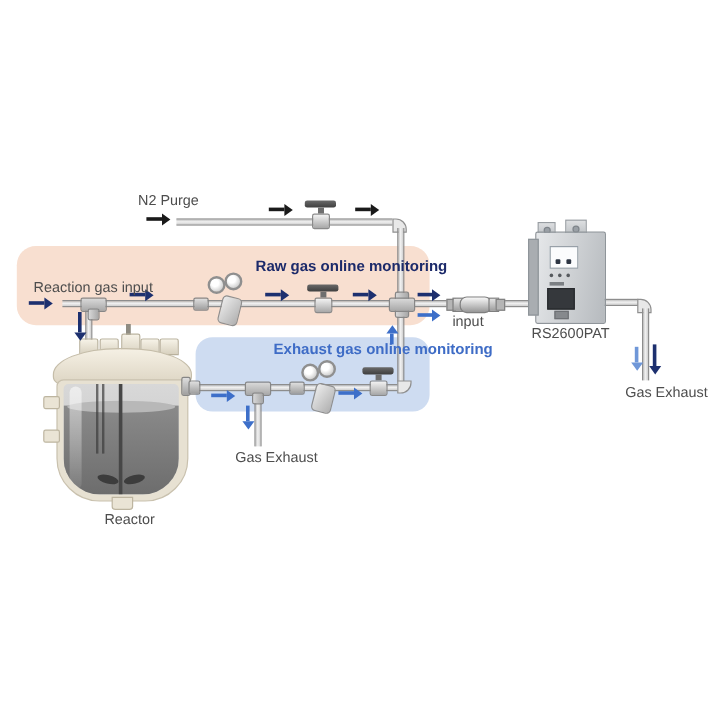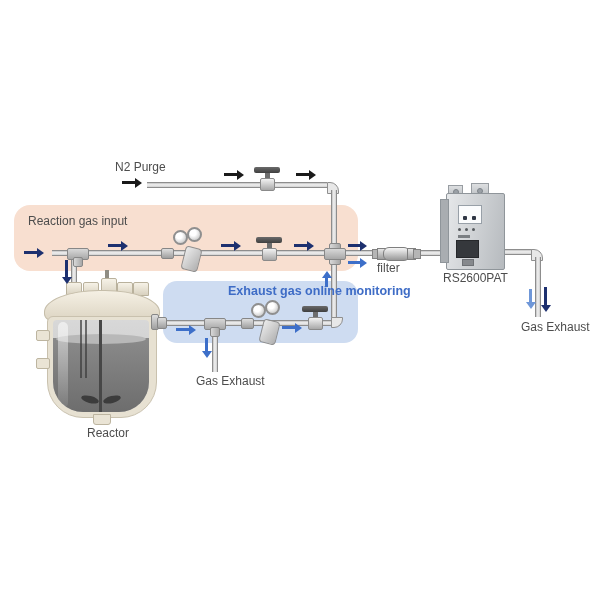--- a/index.html
+++ b/index.html
@@ -237,21 +237,22 @@
 
   <div class="ar ar-u c-blue" style="left:325px;top:278px;height:9px;"></div>
   <div class="ar ar-r c-blue" style="left:176px;top:328px;width:13px;"></div>
   <div class="ar ar-d c-blue" style="left:205px;top:338px;height:13px;"></div>
   <div class="ar ar-r c-blue" style="left:282px;top:326px;width:13px;"></div>
 
   <div class="ar ar-d c-lblue" style="left:529px;top:289px;height:13px;"></div>
   <div class="ar ar-d c-navy" style="left:544px;top:287px;height:18px;"></div>
 
   <div class="lbl" style="left:115px;top:160px;">N2 Purge</div>
-  <div class="lbl" style="left:28px;top:214px;">Reaction gas input</div>
+  <div class="lbl" style="left:28px;top:232px;">Reaction gas input</div>
+  <div class="lbl lbl-navy" style="left:213px;top:215px;">Raw gas online monitoring</div>
   <div class="lbl lbl-blue" style="left:228px;top:284px;">Exhaust gas online monitoring</div>
-  <div class="lbl" style="left:377px;top:261px;">filter</div>
+  <div class="lbl" style="left:377px;top:261px;">input</div>
   <div class="lbl" style="left:443px;top:271px;">RS2600PAT</div>
   <div class="lbl" style="left:521px;top:320px;">Gas Exhaust</div>
   <div class="lbl" style="left:196px;top:374px;">Gas Exhaust</div>
   <div class="lbl" style="left:87px;top:426px;">Reactor</div>
 
 </div>
 
 </body></html>

